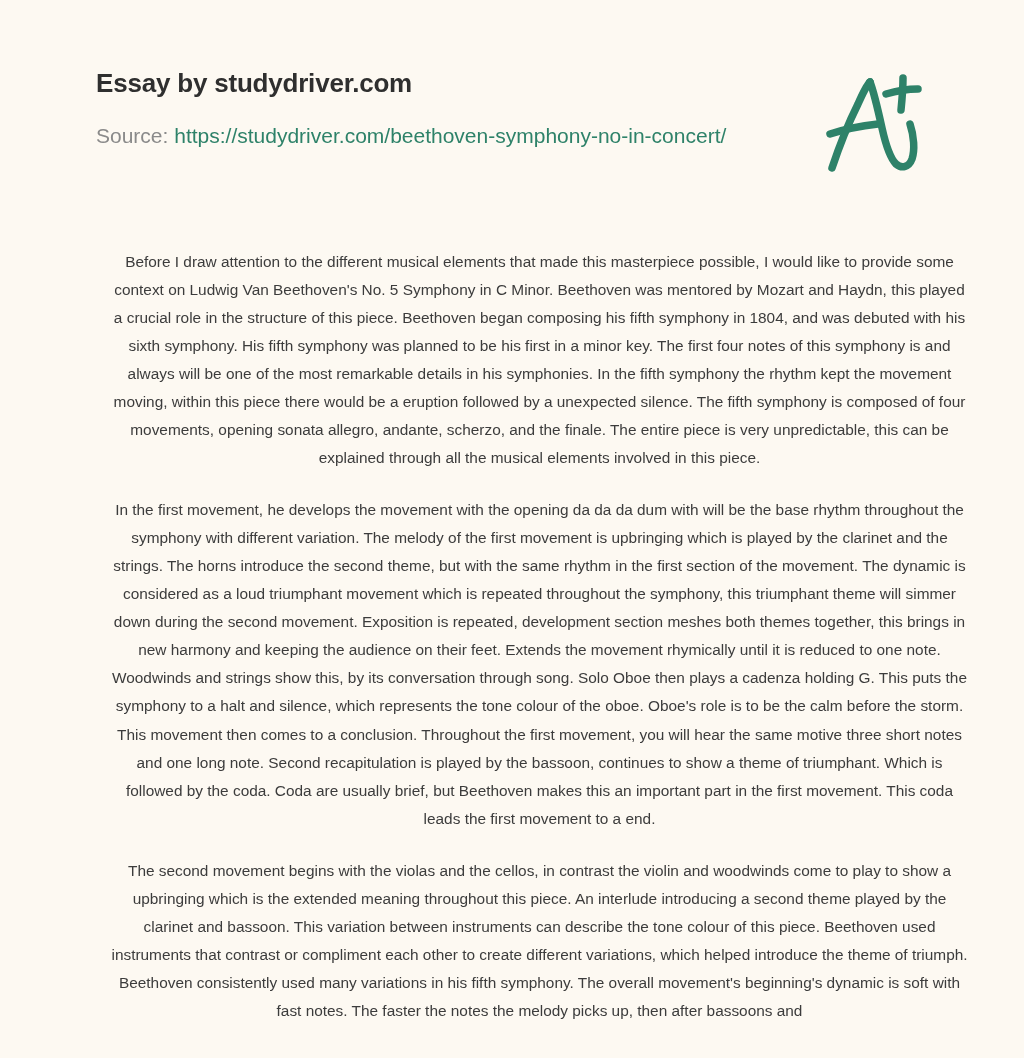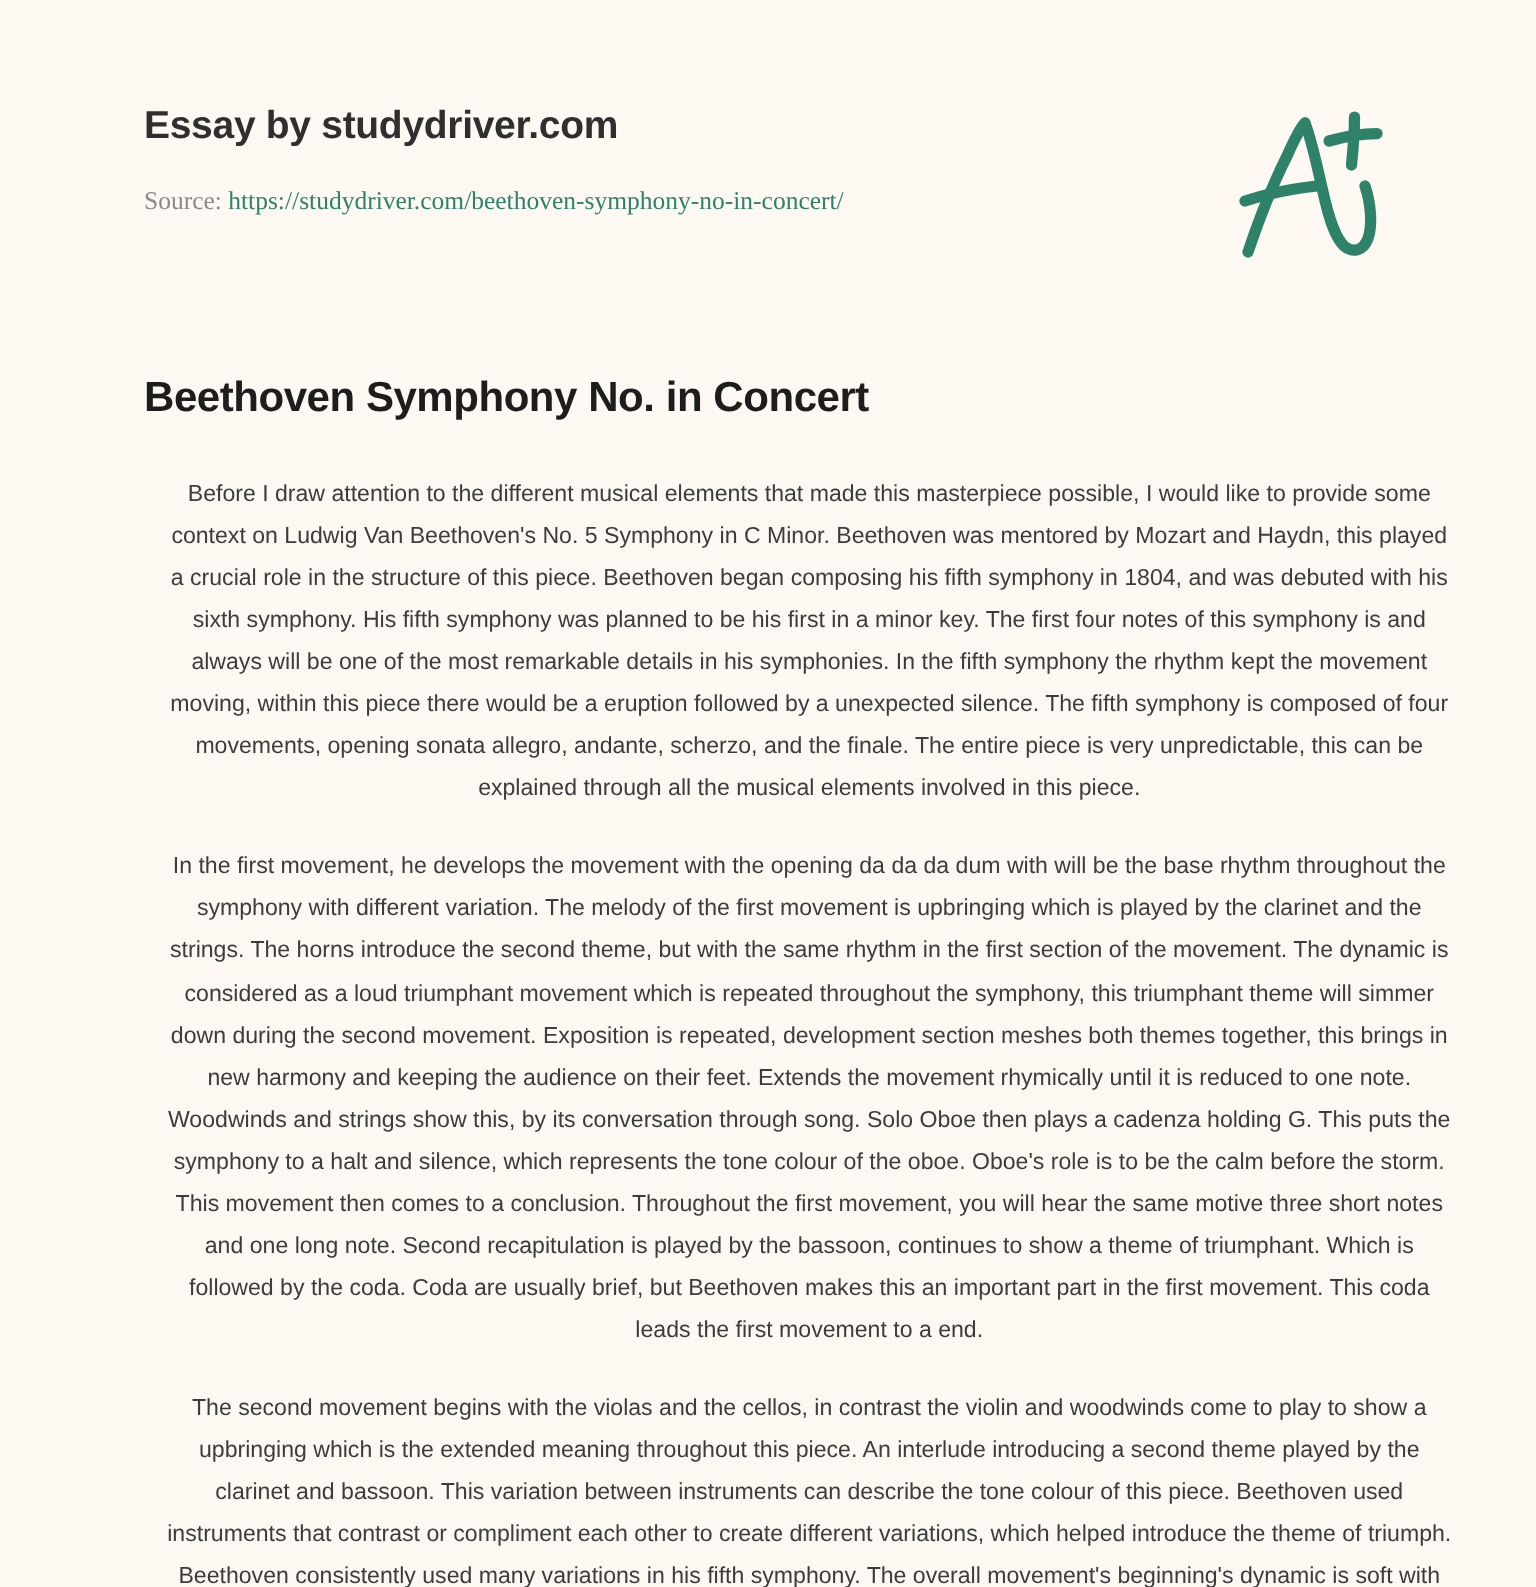--- a/index.html
+++ b/index.html
@@ -36,24 +36,23 @@
     font-size: 26px;
     font-weight: bold;
     letter-spacing: -0.2px;
     color: #2f2f2f;
     white-space: nowrap;
   }
   .source-line {
     position: absolute;
     left: 96px;
     top: 124px;
-    font-size: 17px;
+    font-size: 21px;
     color: #8a8a8a;
     white-space: nowrap;
-    font-family: Liberation Serif, serif;
   }
   .source-label {
     color: #8a8a8a;
   }
   .source-url {
     color: #2e8269;
     text-decoration: none;
   }
 
   
@@ -125,21 +124,20 @@
 
           <path d="M95 16 C95 26, 94 38, 93 48"></path>
         </g>
       </svg>
     </div>
 
   </div>
 
   <div class="article">
 
-    <h1 class="article-title">Beethoven Symphony No. in Concert</h1>
 
     <div class="article-body">
       <p>Before I draw attention to the different musical elements that made this masterpiece possible, I would like to provide some context on Ludwig Van Beethoven's No. 5 Symphony in C Minor. Beethoven was mentored by Mozart and Haydn, this played a crucial role in the structure of this piece. Beethoven began composing his fifth symphony in 1804, and was debuted with his sixth symphony. His fifth symphony was planned to be his first in a minor key. The first four notes of this symphony is and always will be one of the most remarkable details in his symphonies. In the fifth symphony the rhythm kept the movement moving, within this piece there would be a eruption followed by a unexpected silence. The fifth symphony is composed of four movements, opening sonata allegro, andante, scherzo, and the finale. The entire piece is very unpredictable, this can be explained through all the musical elements involved in this piece.</p>
       <p>In the first movement, he develops the movement with the opening da da da dum with will be the base rhythm throughout the symphony with different variation. The melody of the first movement is upbringing which is played by the clarinet and the strings. The horns introduce the second theme, but with the same rhythm in the first section of the movement. The dynamic is considered as a loud triumphant movement which is repeated throughout the symphony, this triumphant theme will simmer down during the second movement. Exposition is repeated, development section meshes both themes together, this brings in new harmony and keeping the audience on their feet. Extends the movement rhymically until it is reduced to one note. Woodwinds and strings show this, by its conversation through song. Solo Oboe then plays a cadenza holding G. This puts the symphony to a halt and silence, which represents the tone colour of the oboe. Oboe's role is to be the calm before the storm. This movement then comes to a conclusion. Throughout the first movement, you will hear the same motive three short notes and one long note. Second recapitulation is played by the bassoon, continues to show a theme of triumphant. Which is followed by the coda. Coda are usually brief, but Beethoven makes this an important part in the first movement. This coda leads the first movement to a end.</p>
       <p>The second movement begins with the violas and the cellos, in contrast the violin and woodwinds come to play to show a upbringing which is the extended meaning throughout this piece. An interlude introducing a second theme played by the clarinet and bassoon. This variation between instruments can describe the tone colour of this piece. Beethoven used instruments that contrast or compliment each other to create different variations, which helped introduce the theme of triumph. Beethoven consistently used many variations in his fifth symphony. The overall movement's beginning's dynamic is soft with fast notes. The faster the notes the melody picks up, then after bassoons and</p>
     </div>
 
   </div>
 
 </div>

